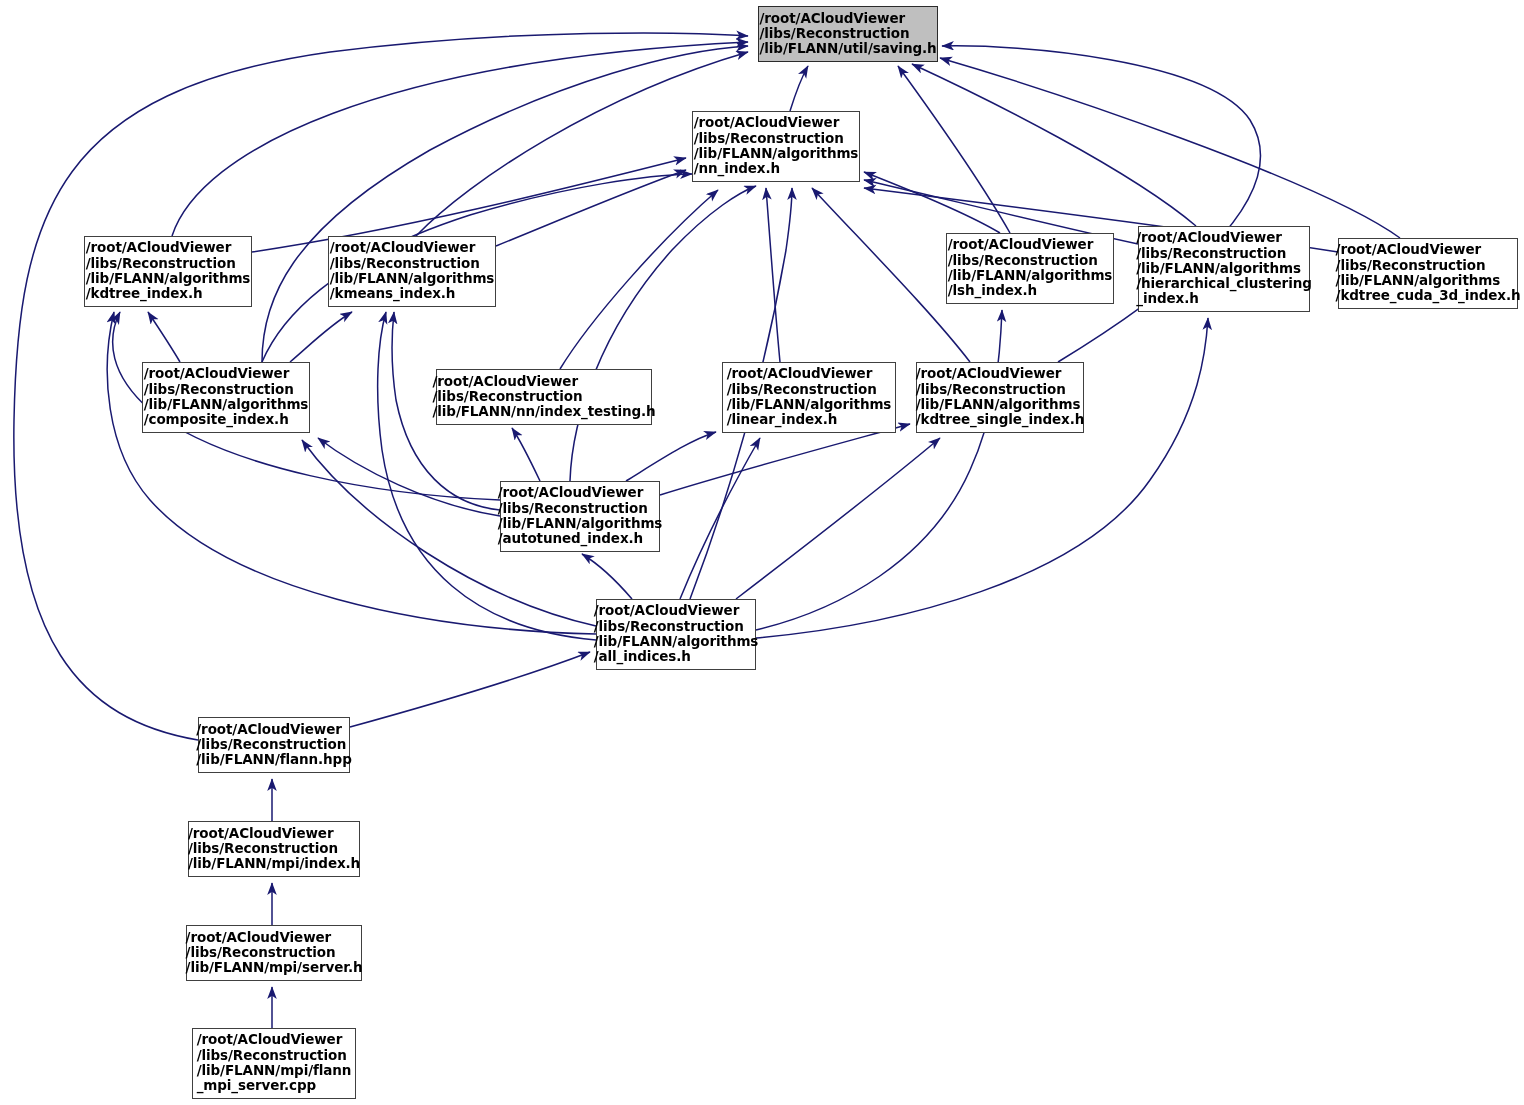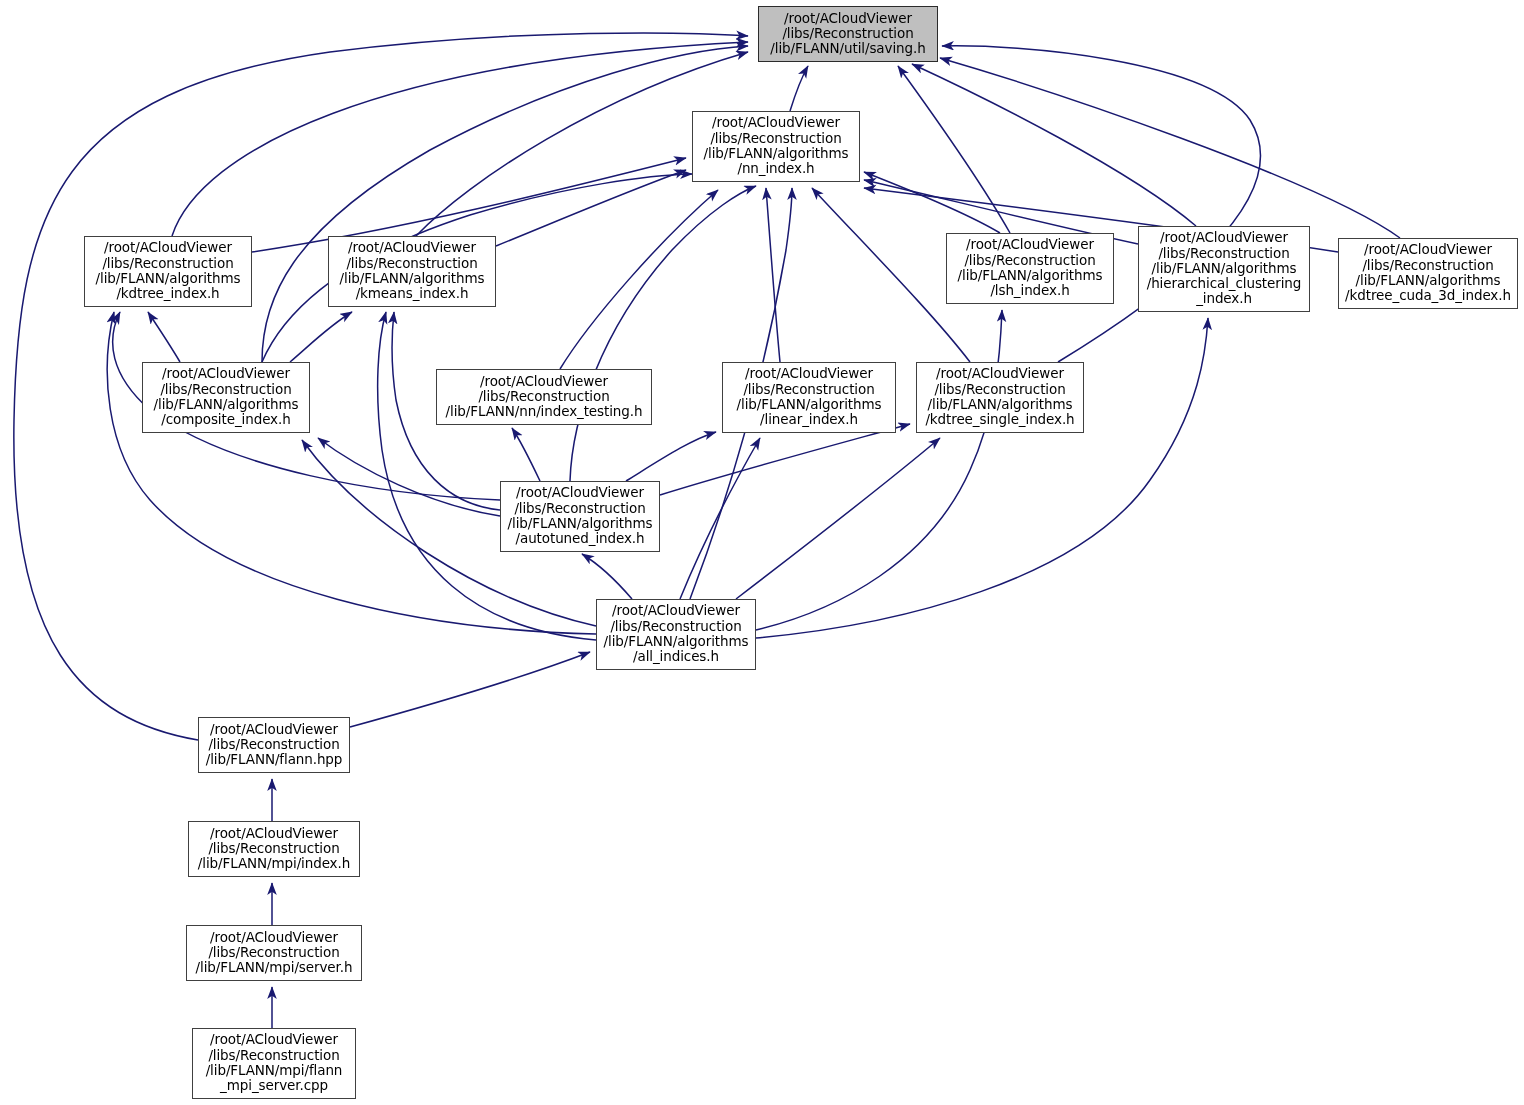--- a/index.html
+++ b/index.html
@@ -37,21 +37,22 @@
     padding: 2px 4px 3px 4px;
     white-space: pre;
     display: flex;
     flex-direction: column;
     justify-content: center;
     align-items: center;
     letter-spacing: -0.1px;
   }
   .gnode .lbl {
     display: block;
-    text-align: center;
+    text-align: left;
+    font-weight: bold;
   }
   .gnode.root {
     background: #bfbfbf;
     border: 1px solid #2b2b2b;
   }
 </style>
 </head>
 <body>
 
 <div id="graph-root">

